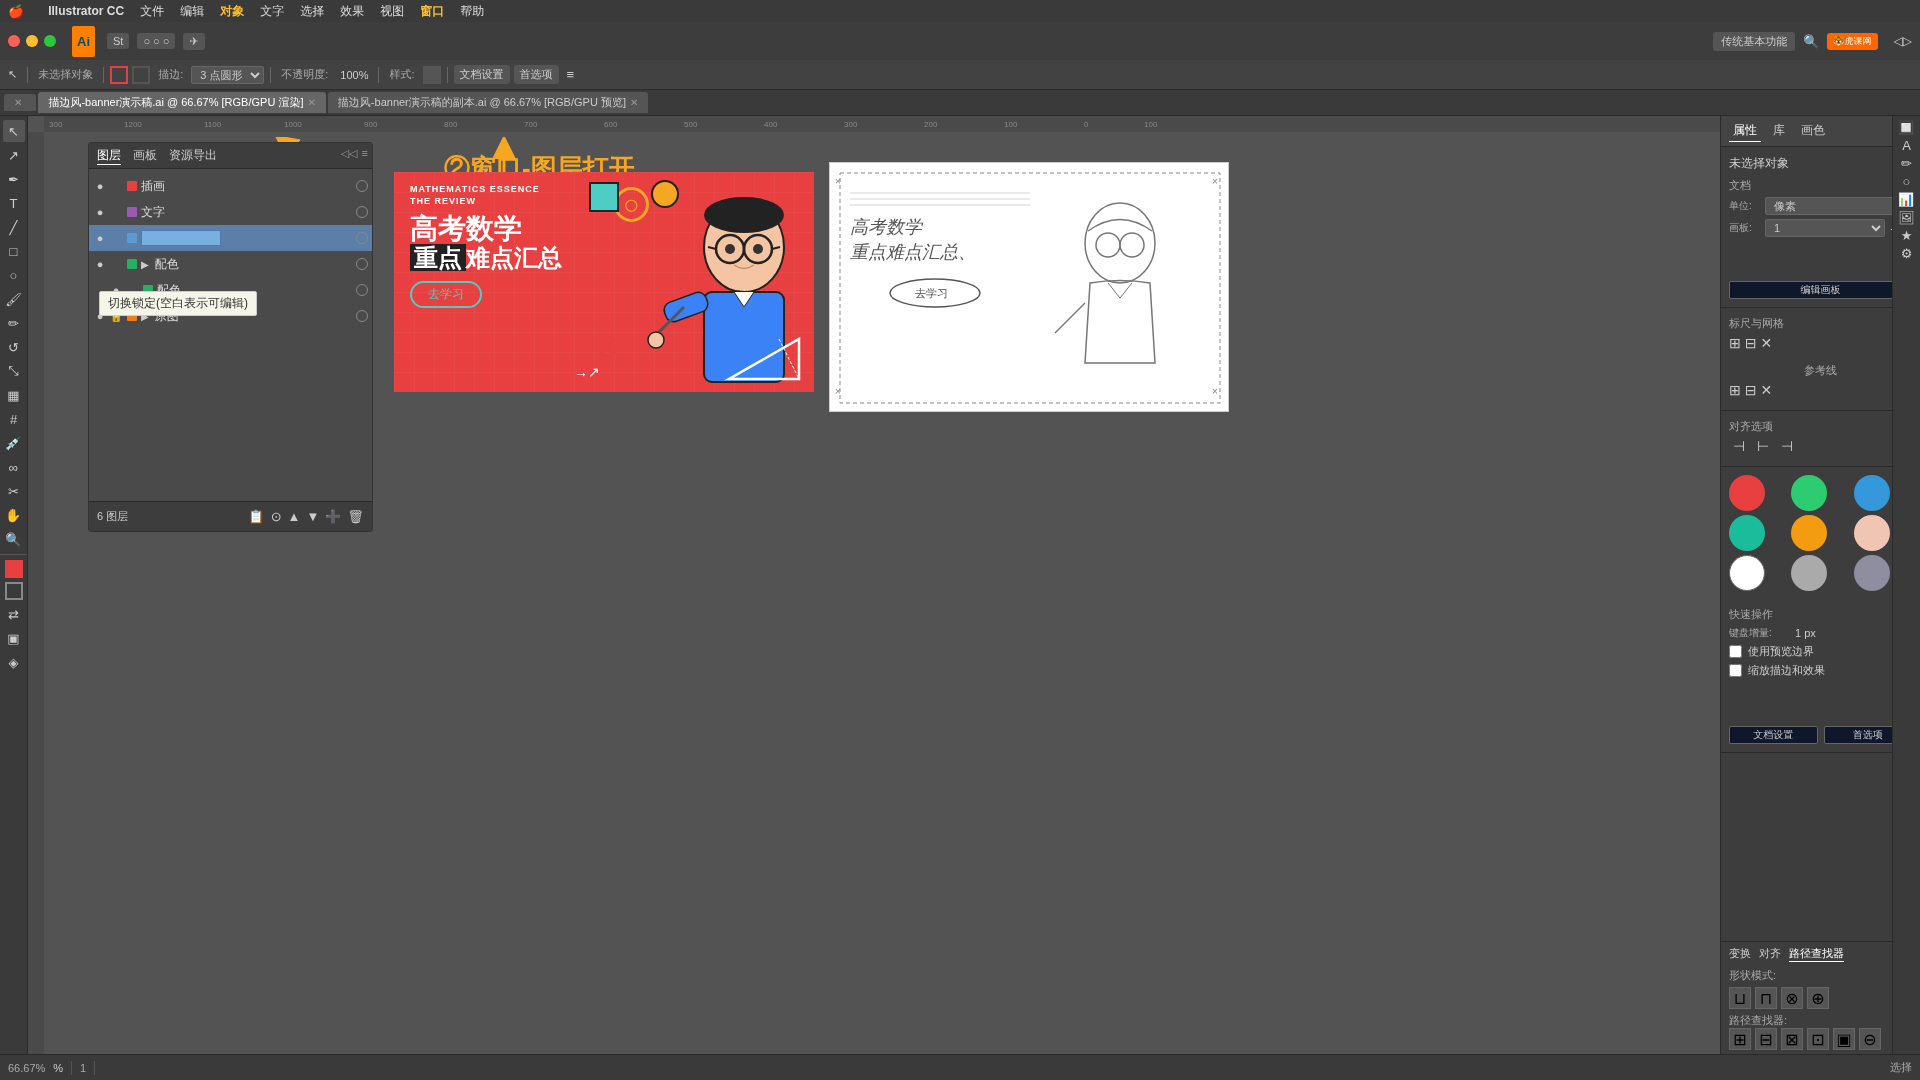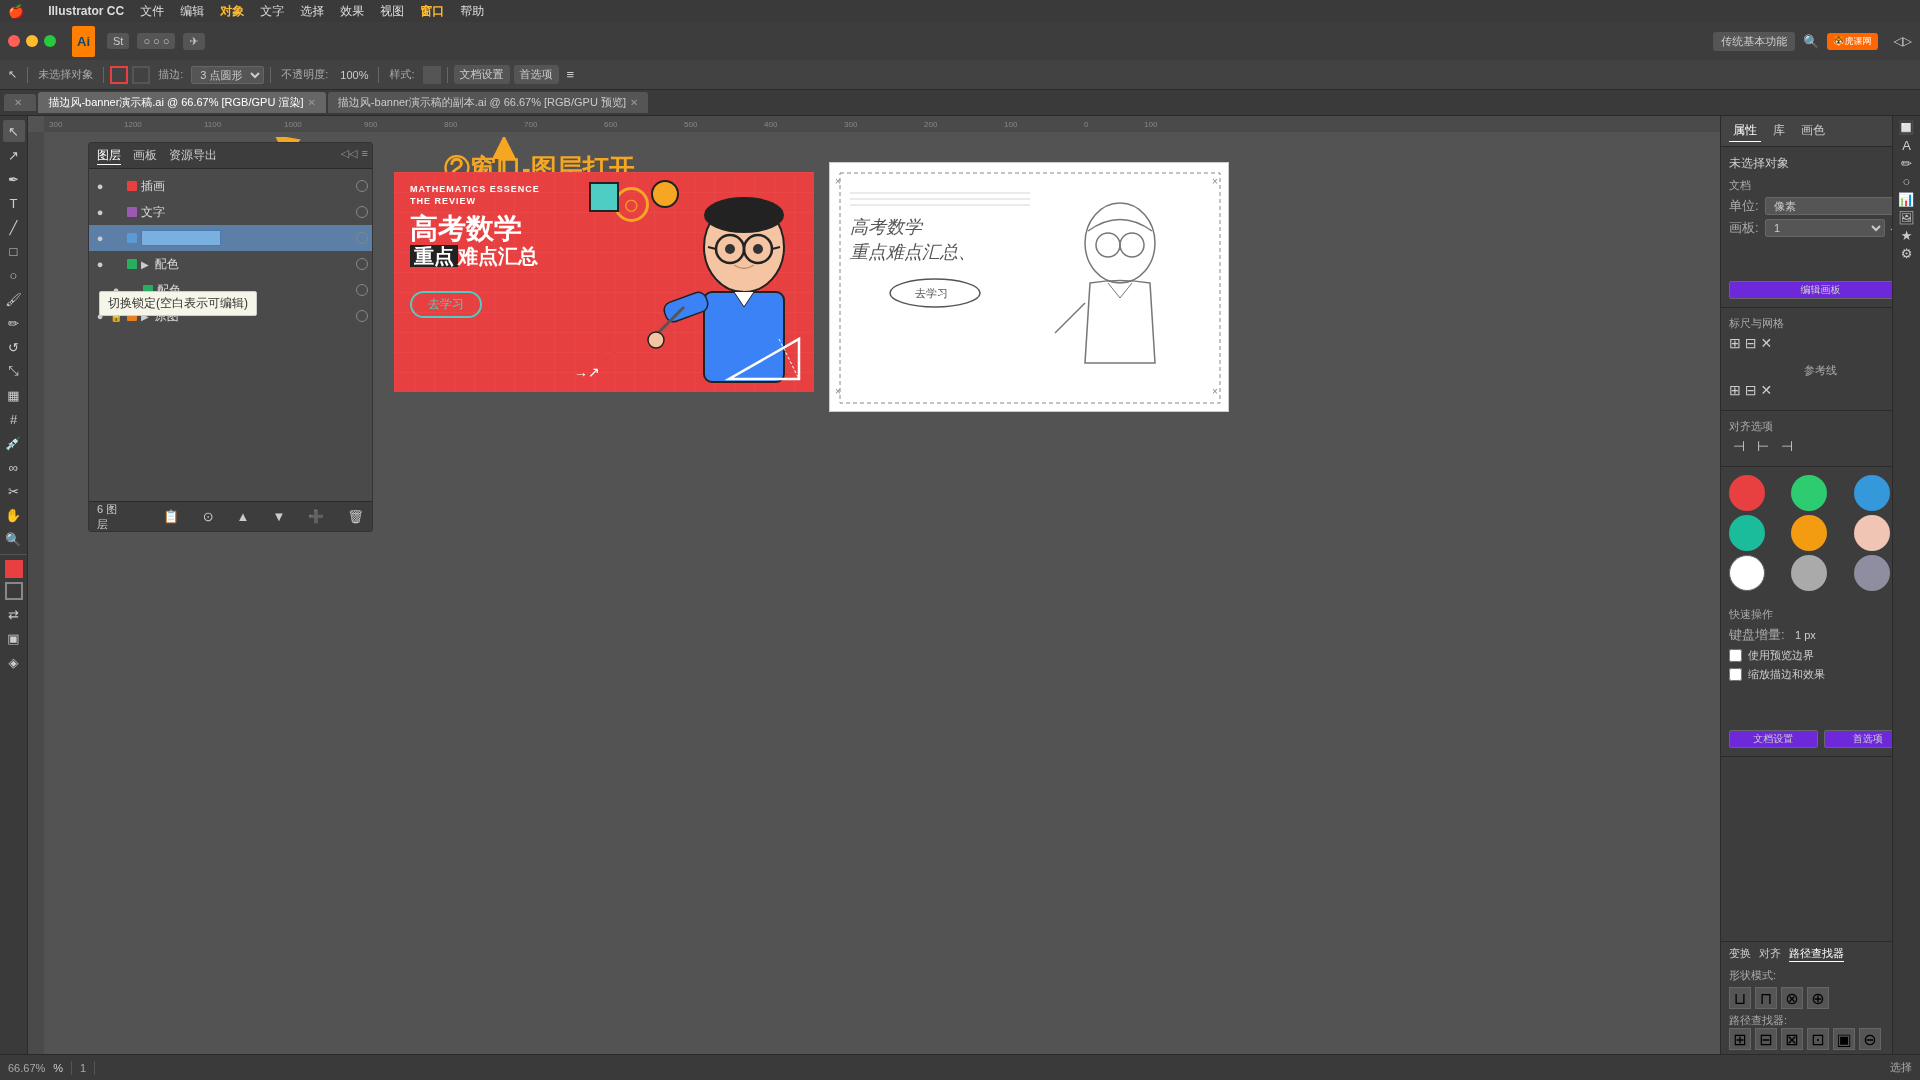--- a/index.html
+++ b/index.html
@@ -179,21 +179,21 @@
 
     .panel-footer {
       position: absolute;
       bottom: 0;
       left: 0; right: 0;
       height: 30px;
       background: #3d3d3d;
       display: flex;
       align-items: center;
       padding: 0 8px;
-      gap: 23px;
+      gap: 6px;
       border-top: 1px solid #2a2a2a;
     }
     .footer-info { color: #ccc; font-size: 11px; }
     .footer-btn { color: #ccc; font-size: 13px; cursor: pointer; }
 
     
     .artboard-red {
       position: absolute;
       left: 350px;
       top: 40px;
@@ -229,23 +229,23 @@
       border-bottom: 1px solid #2a2a2a;
       background: #444;
     }
     .rp-tab { color: #ccc; font-size: 12px; cursor: pointer; padding: 2px 4px; }
     .rp-tab.active { color: #fff; border-bottom: 1px solid #fff; }
 
     .rp-section { padding: 8px; border-bottom: 1px solid #2a2a2a; }
     .rp-label { color: #aaa; font-size: 11px; margin-bottom: 4px; }
     .rp-title { color: #ccc; font-size: 12px; margin-bottom: 6px; }
     .rp-row { display: flex; align-items: center; gap: 6px; margin-bottom: 4px; }
-    .rp-field-label { color: #aaa; font-size: 13px; width: 30px; }
+    .rp-field-label { color: #aaa; font-size: 10px; width: 30px; }
     .rp-select { background: #555; color: #ccc; font-size: 11px; border: 1px solid #666; padding: 1px 4px; border-radius: 2px; flex: 1; }
-    .rp-small-btn { background: #6d28d9; color: #ccc; font-size: 10px; border: 1px solid #666; padding: 1px 0; border-radius: 2px; cursor: pointer; margin-top: 40px; }
+    .rp-small-btn { background: #0f172a; color: #ccc; font-size: 10px; border: 1px solid #666; padding: 1px 0; border-radius: 2px; cursor: pointer; margin-top: 40px; }
 
     .color-swatches {
       display: grid;
       grid-template-columns: repeat(3, 1fr);
       gap: 4px;
       padding: 8px;
     }
     .color-swatch { width: 36px; height: 36px; border-radius: 50%; cursor: pointer; }
 
     .rp-grid-row { display: flex; align-items: center; gap: 4px; margin-bottom: 4px; }
@@ -484,21 +484,21 @@
           </defs>
           <rect width="100%" height="100%" fill="url(#grid)"></rect>
         </svg>
 
         <div class="banner-content">
           <div style="color:#fff; font-size:9px; font-weight:bold; letter-spacing:1px; margin-bottom:2px;">MATHEMATICS ESSENCE</div>
           <div style="color:#fff; font-size:9px; font-weight:bold; letter-spacing:1px; margin-bottom:8px;">THE REVIEW</div>
           <div style="color:#fff; font-size:28px; font-weight:900; line-height:1.1; font-family:'Microsoft YaHei',Arial,sans-serif;">
             <span>高考数学</span>
           </div>
-          <div style="color:#fff; font-size:20px; font-weight:900; line-height:1.1; font-family:'Microsoft YaHei',Arial,sans-serif; margin-bottom:24px;">
+          <div style="color:#fff; font-size:24px; font-weight:900; line-height:1.1; font-family:'Microsoft YaHei',Arial,sans-serif; margin-bottom:10px;">
             <span style="background:#222; padding:0 4px;">重点</span><span>难点汇总</span>
           </div>
           <div style="display:inline-block; background:transparent; border:2px solid #4ecdc4; color:#4ecdc4; border-radius:15px; padding:3px 16px; font-size:12px;">
             <span>去学习</span>
           </div>
         </div>
 
         <svg style="position:absolute; right:10px; top:5px;" width="200" height="210">
 
           <ellipse cx="140" cy="70" rx="40" ry="45" fill="#f5c5a3" stroke="#222" stroke-width="2"></ellipse>

